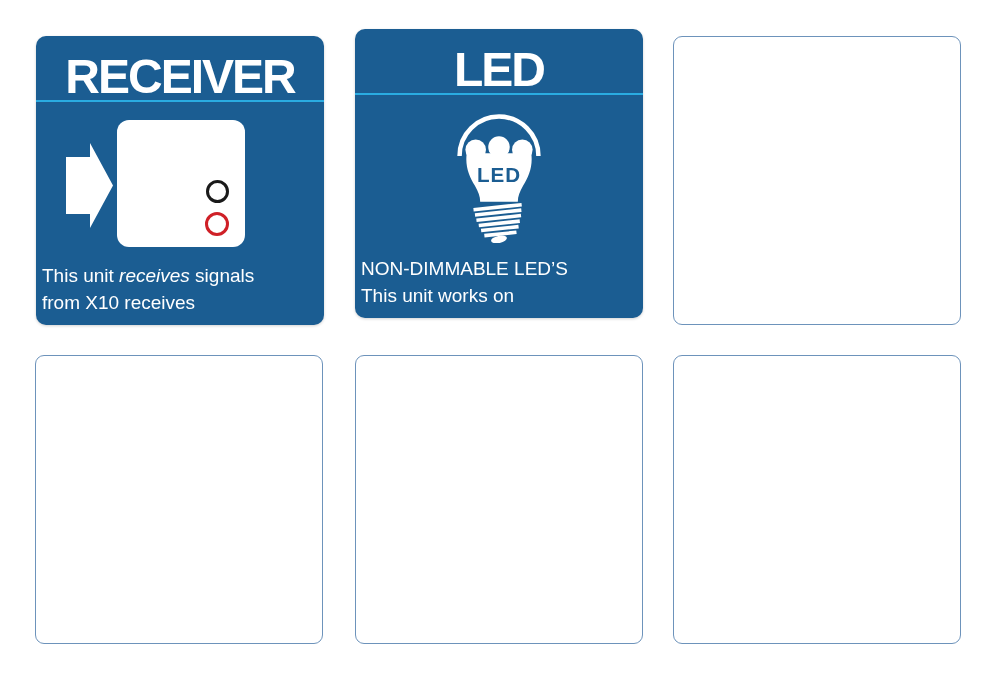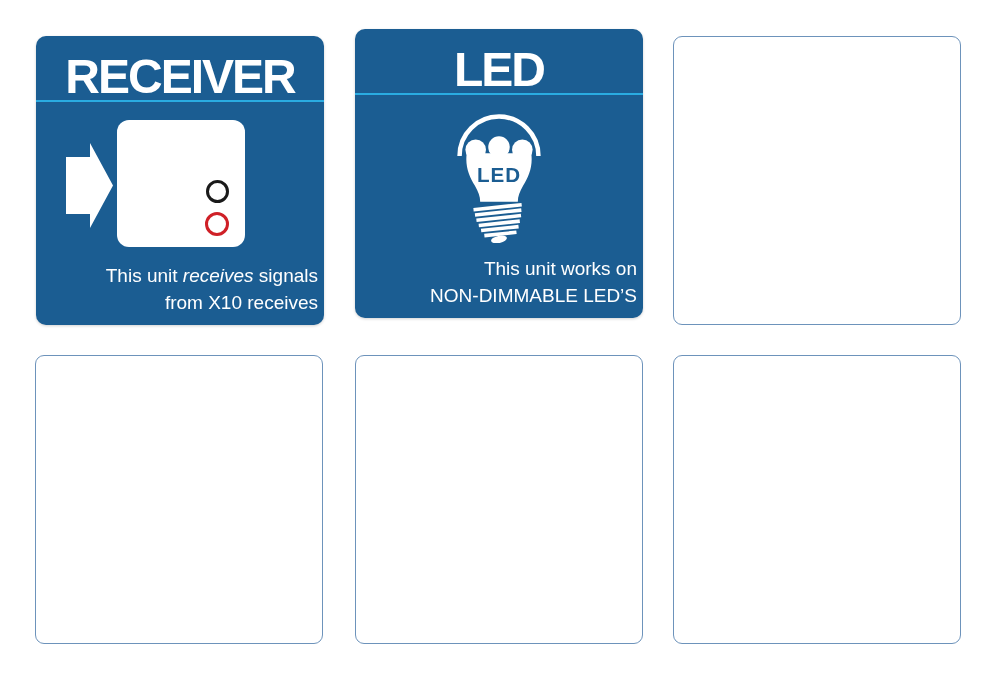--- a/index.html
+++ b/index.html
@@ -43,21 +43,21 @@
   .led-dot{position:absolute;border-radius:50%;box-sizing:border-box;background:transparent;}
   .led-dot.black{left:89px;top:60px;width:23px;height:23px;border:3px solid var(--circle_black);}
   .led-dot.red{left:88px;top:92px;width:24px;height:24px;border:3px solid var(--circle_red);}
 
   
   .bulb-svg{position:absolute;left:99px;top:84px;width:90px;height:130px;}
   .bulb-label{font-family:"Liberation Sans", sans-serif;font-weight:bold;}
 
   .caption{
     position:absolute;left:6px;right:6px;top:227px;
-    text-align:right;color:var(--text_white);
+    text-align:left;color:var(--text_white);
     font-size:19px;line-height:26.5px;
   }
   .caption em{font-style:italic;}
 </style>
 </head>
 <body>
 
 <div class="board">
 
   <section class="tile tile-blue pos-r1c1">
@@ -92,22 +92,22 @@
         <rect x="23" y="103" width="54" height="4"></rect>
         <rect x="24" y="109" width="52" height="4"></rect>
         <rect x="25" y="115" width="50" height="4"></rect>
         <rect x="27" y="121" width="46" height="4"></rect>
         <rect x="29" y="127" width="42" height="4"></rect>
         <rect x="32" y="133" width="36" height="4"></rect>
       </g>
       <ellipse cx="50" cy="141" rx="9" ry="4" transform="rotate(-12 50 141)" fill="#ffffff"></ellipse>
     </svg>
     <div class="caption">
+      <div>NON-DIMMABLE LED’S</div>
       <div>This unit works on</div>
-      <div>NON-DIMMABLE LED’S</div>
     </div>
   </section>
 
   <section class="tile tile-empty pos-r1c3"></section>
   <section class="tile tile-empty pos-r2c1"></section>
   <section class="tile tile-empty pos-r2c2"></section>
   <section class="tile tile-empty pos-r2c3"></section>
 
 </div>
 

